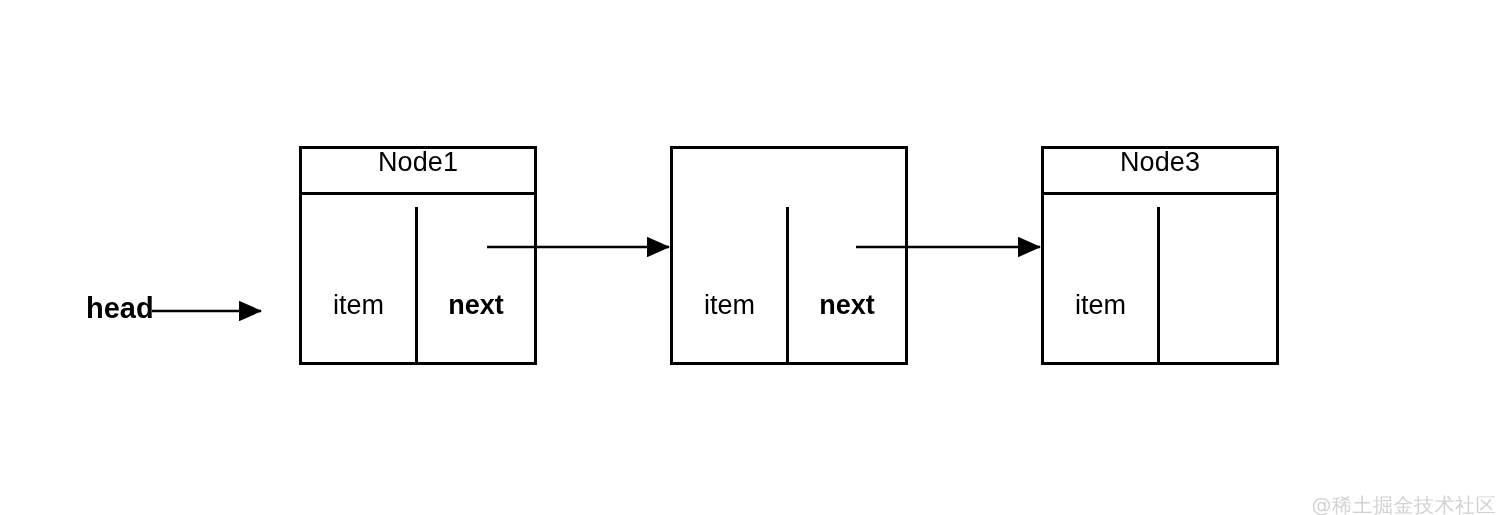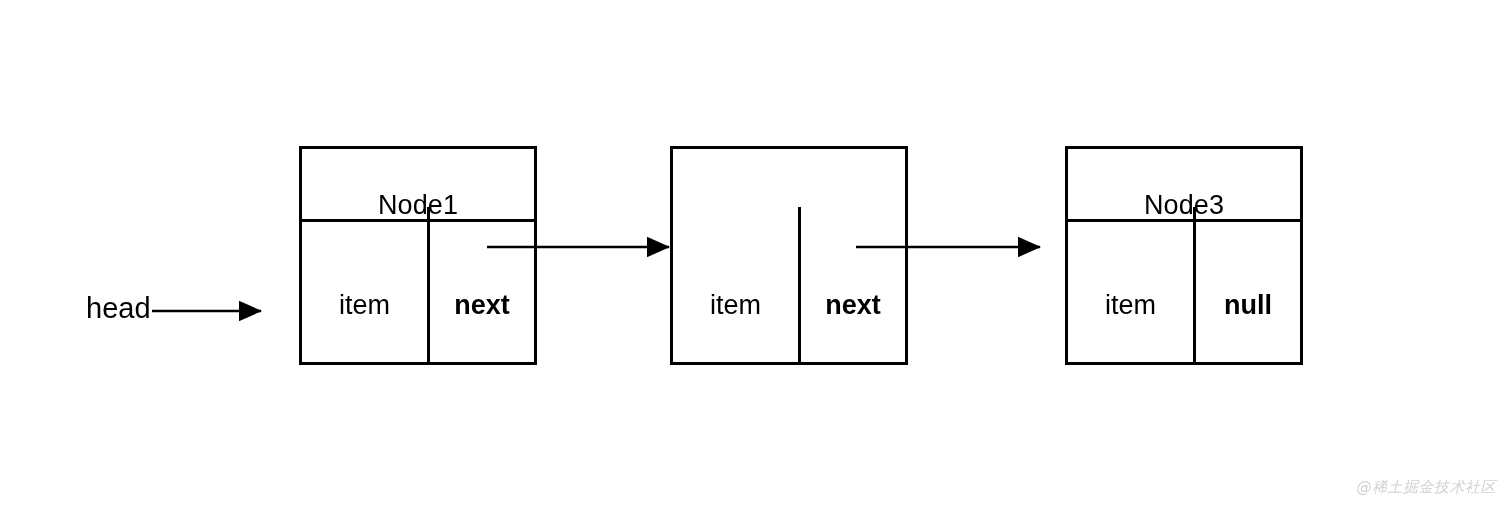--- a/index.html
+++ b/index.html
@@ -30,32 +30,32 @@
     position: absolute;
     box-sizing: border-box;
     border: 3px solid #000000;
     background: #ffffff;
     width: 238px;
     height: 219px;
     top: 146px;
   }
   .node-1 { left: 299px; }
   .node-2 { left: 670px; }
-  .node-3 { left: 1041px; margin-left: 24px; }
+  .node-3 { left: 1041px; }
 
   .node-header {
     position: absolute;
     left: 0;
     top: 0;
     right: 0;
-    height: 73px;
+    height: 46px;
     box-sizing: border-box;
     border-bottom: 3px solid #000000;
     display: flex;
-    align-items: flex-end;
+    align-items: flex-start;
     justify-content: center;
   }
   .node-title {
     font-size: 27px;
     line-height: 1;
     letter-spacing: 0.1px;
     color: #000000;
   }
 
   .node-body {
@@ -67,21 +67,21 @@
     display: flex;
   }
   .cell {
     position: relative;
     display: flex;
     align-items: center;
     justify-content: center;
     box-sizing: border-box;
   }
   .cell-item {
-    width: 128px;
+    width: 116px;
     border-right: 3px solid #000000;
   }
   .cell-next {
     flex: 1 1 auto;
     font-weight: bold;
   }
   .cell-label {
     font-size: 27px;
     line-height: 1;
     color: #000000;
@@ -100,34 +100,34 @@
   }
 
   
   #head-label {
     position: absolute;
     left: 86px;
     top: 294px;
     font-size: 29px;
     line-height: 1;
     color: #000000;
+    font-weight: bold;
   }
 
   
   #watermark {
     position: absolute;
     right: 16px;
-    bottom: 20px;
-    font-size: 15px;
+    bottom: 0;
+    font-size: 20px;
     line-height: 1;
     color: #d2d2d2;
     letter-spacing: 0.5px;
     font-family: "DejaVu Sans", "Liberation Sans", sans-serif;
     user-select: none;
-    font-style: italic;
   }
 </style>
 </head>
 <body>
 
 <div id="diagram-canvas">
 
   <div id="head-label">head</div>
 
   <div class="node node-1">
@@ -156,23 +156,20 @@
   </div>
 
   <div class="node node-3">
     <div class="node-header">
       <span class="node-title">Node3</span>
     </div>
     <div class="node-body">
       <div class="cell cell-item">
         <span class="cell-label">item</span>
       </div>
-      <div class="cell cell-next">
-        <span class="cell-label">null</span>
-      </div>
     </div>
   </div>
 
   <svg id="arrow-layer" viewBox="0 0 1512 515" width="1512" height="515">
     <defs>
       <marker id="arrowhead" markerWidth="9" markerHeight="8" refX="8.6" refY="4" orient="auto" markerUnits="strokeWidth">
         <path d="M0,0 L9,4 L0,8 z" fill="#000000"></path>
       </marker>
     </defs>
 

